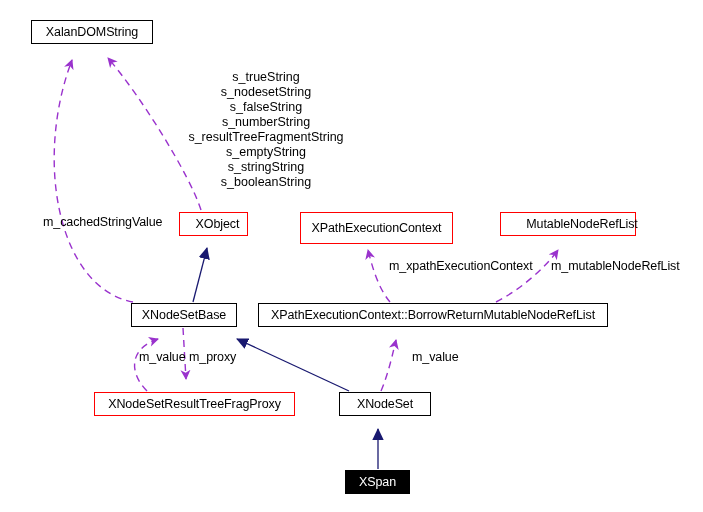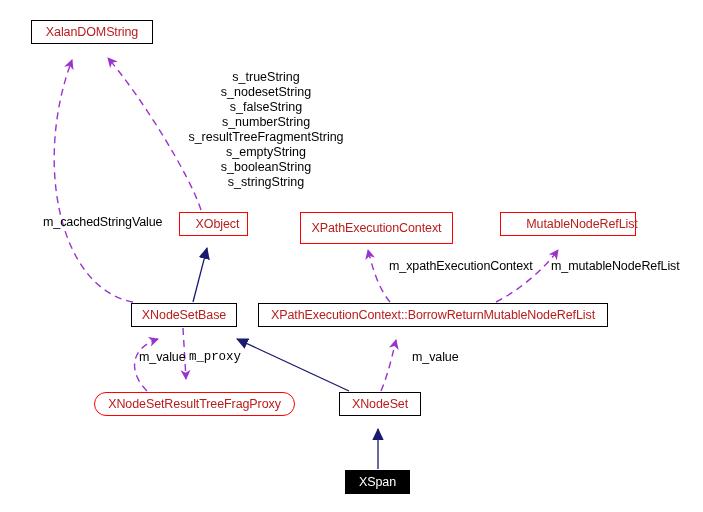--- a/index.html
+++ b/index.html
@@ -26,21 +26,21 @@
     position: absolute;
     box-sizing: border-box;
     display: flex;
     align-items: center;
     justify-content: center;
     font-size: 12.5px;
     line-height: 1;
     letter-spacing: -0.1px;
     white-space: nowrap;
     background: #ffffff;
-    color: #b91c1c;
+    color: #000000;
     border: 1px solid #000000;
   }
   .node.red {
     border-color: #ff0000;
   }
   .node.filled {
     background: #000000;
     border-color: #000000;
     color: #ffffff;
   }
@@ -119,48 +119,48 @@
   </div>
 
   <div class="node" style="left:131px; top:303px; width:106px; height:24px;">
     <span>XNodeSetBase</span>
   </div>
 
   <div class="node" style="left:258px; top:303px; width:350px; height:24px;">
     <span>XPathExecutionContext::BorrowReturnMutableNodeRefList</span>
   </div>
 
-  <div class="node red" style="left:94px; top:392px; width:201px; height:24px;border-radius:12px;">
+  <div class="node red" style="left:94px; top:392px; width:201px; height:24px;">
     <span>XNodeSetResultTreeFragProxy</span>
   </div>
 
-  <div class="node" style="left:339px; top:392px; width:82px; height:24px;">
+  <div class="node" style="left:339px; top:392px; width:92px; height:24px;">
     <span>XNodeSet</span>
   </div>
 
   <div class="node filled" style="left:345px; top:470px; width:65px; height:24px;">
     <span>XSpan</span>
   </div>
 
   <div class="static-list" style="left:166px; top:70px; width:200px;">
     <div>s_trueString</div>
     <div>s_nodesetString</div>
     <div>s_falseString</div>
     <div>s_numberString</div>
     <div>s_resultTreeFragmentString</div>
     <div>s_emptyString</div>
+    <div>s_stringString</div>
     <div>s_booleanString</div>
-    <div>s_stringString</div>
   </div>
 
   <div class="edge-label" style="left:43px; top:216px;">m_cachedStringValue</div>
 
   <div class="edge-label" style="left:389px; top:260px;">m_xpathExecutionContext</div>
 
   <div class="edge-label" style="left:551px; top:260px;">m_mutableNodeRefList</div>
 
   <div class="edge-label" style="left:139px; top:351px;">m_value</div>
 
-  <div class="edge-label" style="left:189px; top:351px;font-family:Liberation Mono, monospace;">m_proxy</div>
+  <div class="edge-label" style="left:189px; top:351px;">m_proxy</div>
 
   <div class="edge-label" style="left:412px; top:351px;">m_value</div>
 
 </div>
 
 </body></html>

